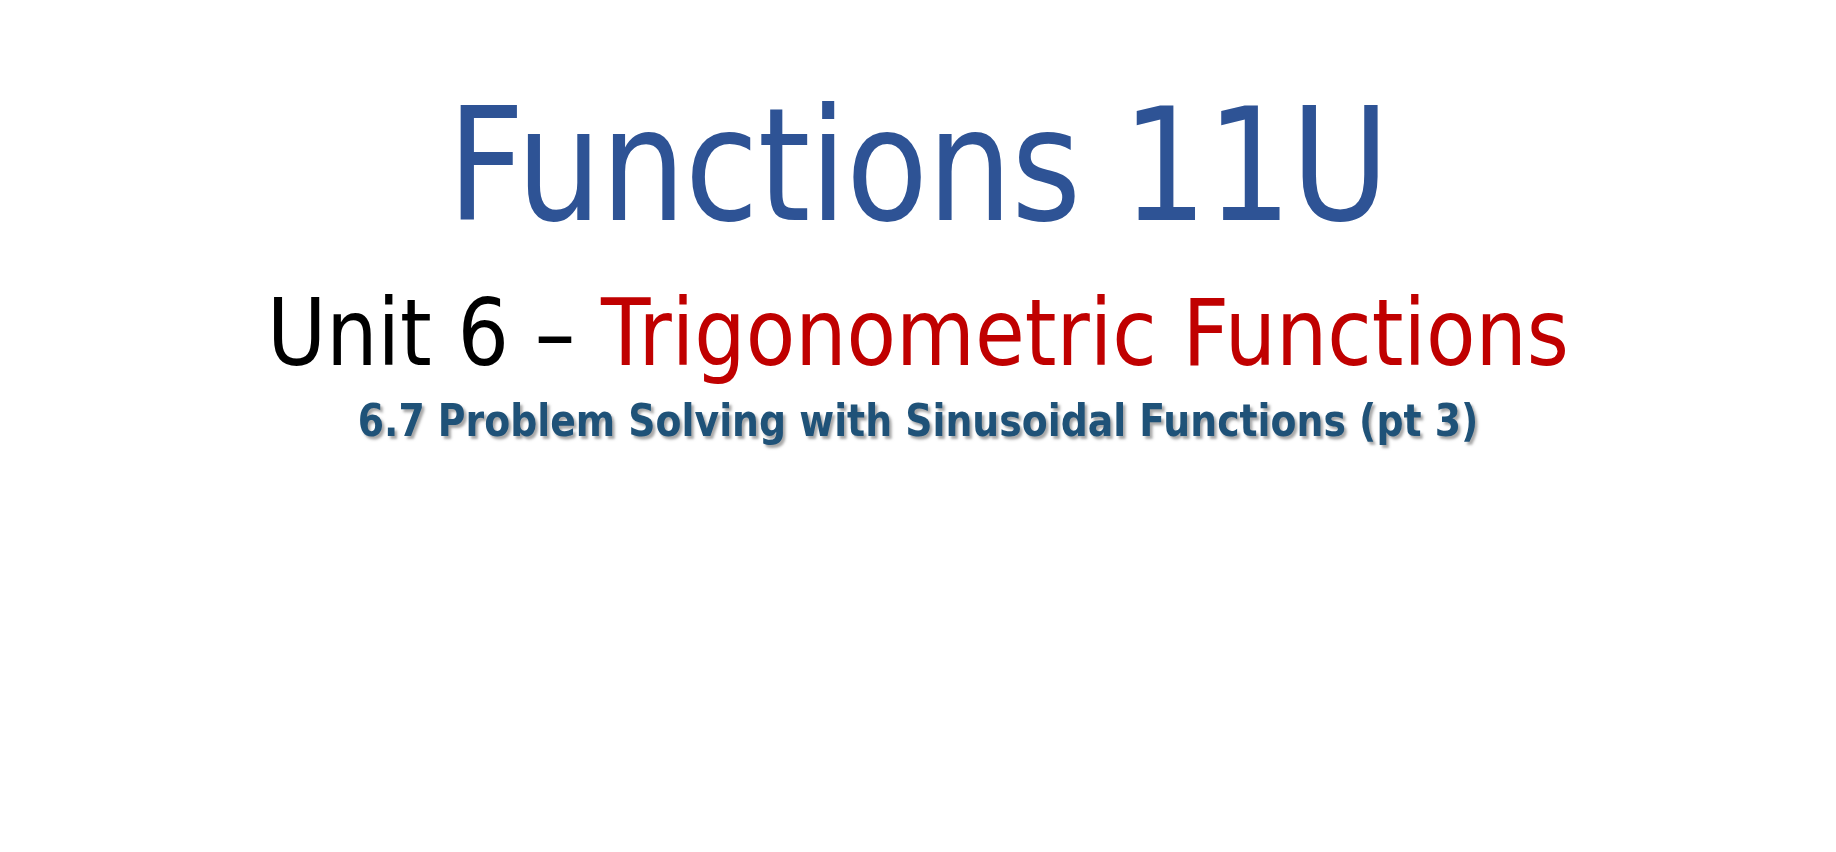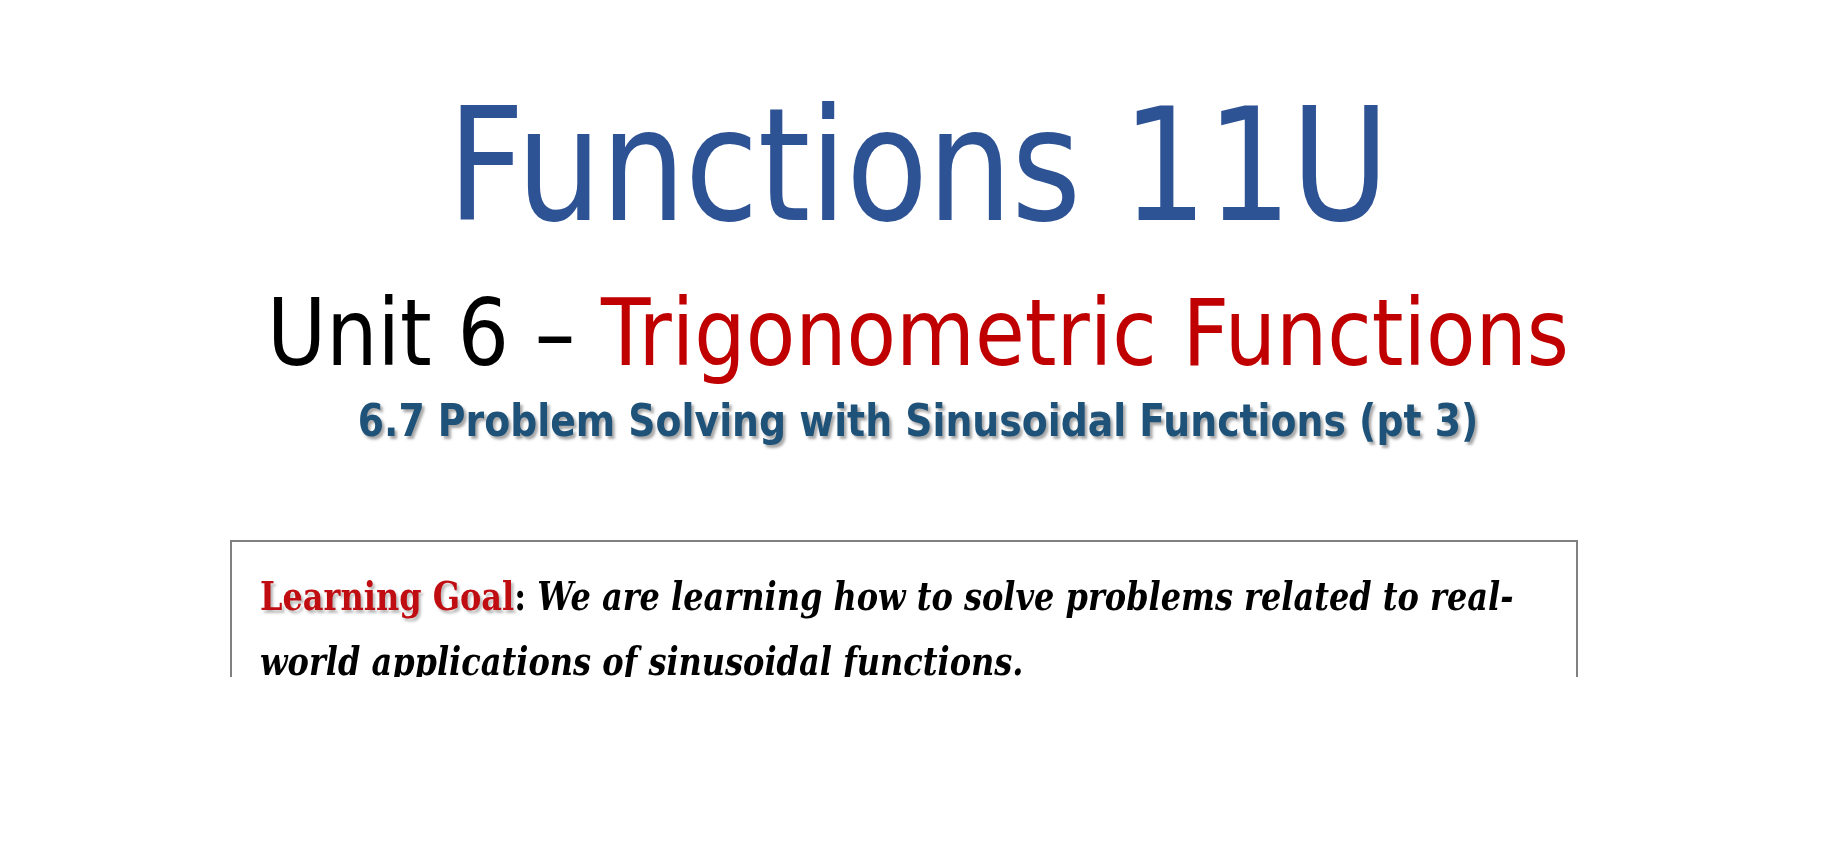--- a/index.html
+++ b/index.html
@@ -126,19 +126,14 @@
 <div id="slide">
 
   <div class="main-title">Functions 11U</div>
 
   <div class="unit-line">
     <span class="unit-prefix">Unit 6 – </span><span class="unit-topic">Trigonometric Functions</span>
   </div>
 
   <div class="section-subtitle">6.7 Problem Solving with Sinusoidal Functions (pt 3)</div>
 
-  <div class="goal-box">
-    <div class="goal-paragraph">
-      <span class="goal-label">Learning Goal</span><span class="goal-colon">:</span><span class="goal-text"> We are learning how to solve problems related to real-world applications of sinusoidal functions.</span>
-    </div>
-  </div>
 
 </div>
 
 </body></html>

